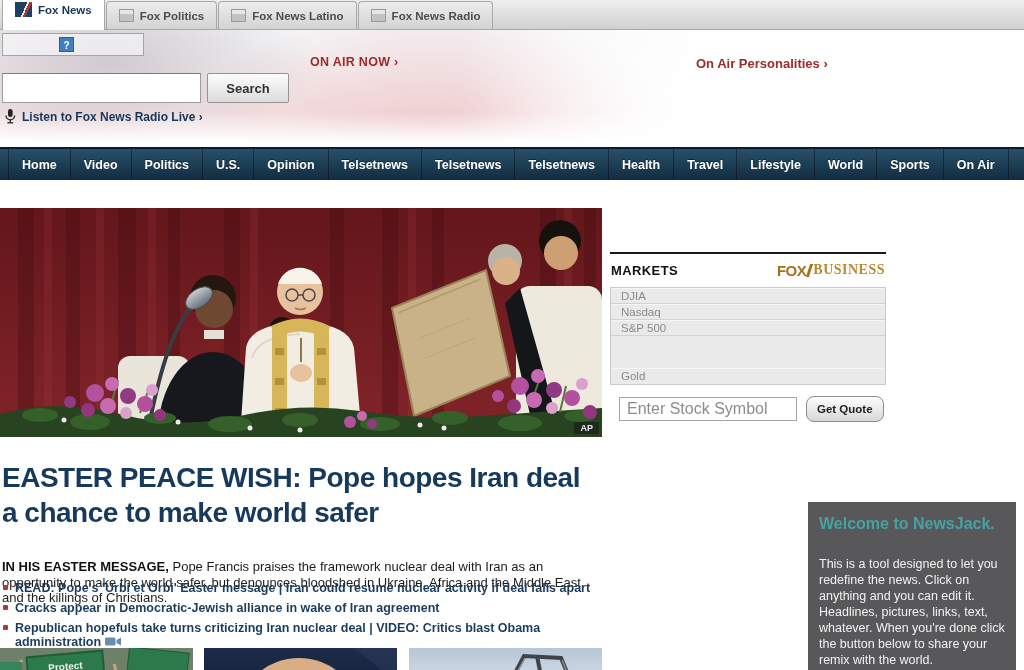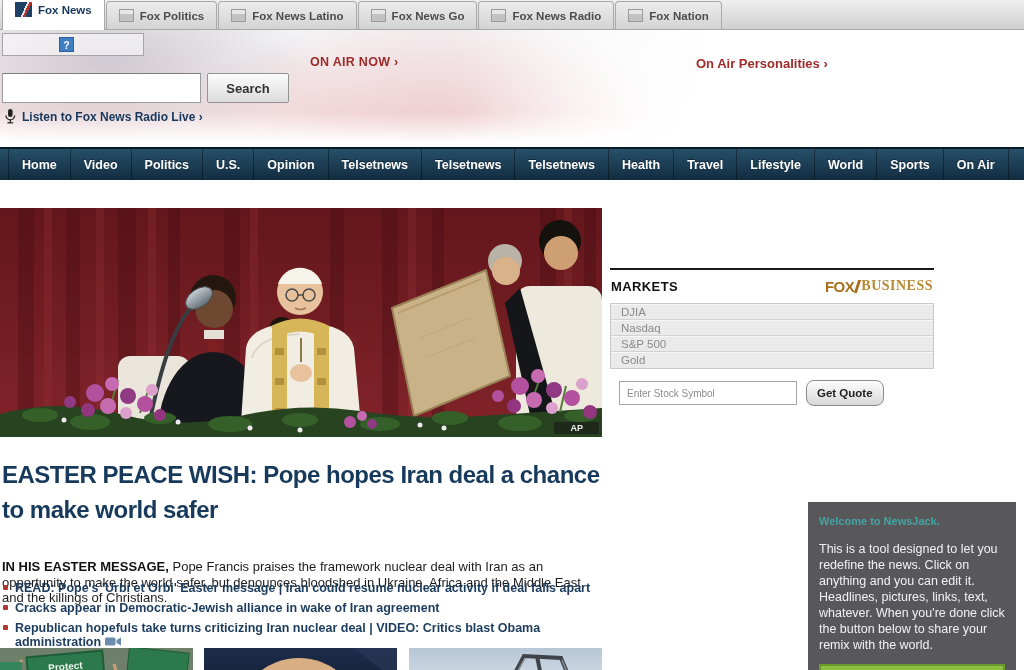--- a/index.html
+++ b/index.html
@@ -54,60 +54,60 @@
     display:flex;align-items:stretch;padding-left:8px;}
   .nav-item{display:flex;align-items:center;padding:0 13px;color:#fff;
     font-size:12.5px;font-weight:bold;cursor:pointer;border-right:1px solid rgba(0,0,0,.38);
     text-shadow:0 -1px 0 rgba(0,0,0,.4);}
   .nav-item:first-child{border-left:1px solid rgba(0,0,0,.38);}
 
   
   .hero{position:absolute;left:0;top:208px;width:602px;height:229px;cursor:pointer;}
   .hero svg{display:block;}
   .ap-credit{position:absolute;right:3px;bottom:3px;background:rgba(25,25,25,.6);
-    color:#eee;font-size:9px;font-weight:bold;padding:1px 16px;}
+    color:#eee;font-size:9px;font-weight:bold;padding:1px 6px;}
   .headline{position:absolute;left:2px;top:441px;width:600px;color:#16395c;
-    font-size:24px;line-height:35px;font-weight:bold;letter-spacing:-.5px;cursor:pointer;}
+    font-size:28px;line-height:35px;font-weight:bold;letter-spacing:-.5px;cursor:pointer;}
   .dek{position:absolute;left:2px;top:546px;width:599px;font-size:13px;line-height:15.5px;color:#1c1c1c;}
   .dek b{color:#111;}
   .bullets{position:absolute;left:2px;top:581px;width:599px;margin:0;padding:0;list-style:none;}
   .bullets li{position:relative;padding-left:13px;margin-bottom:6px;font-size:12.5px;
     font-weight:bold;color:#1c3c5e;cursor:pointer;line-height:14px;}
   .bullets li::before{content:"";position:absolute;left:1px;top:4px;width:5px;height:5px;
     background:#b03931;border-radius:1px;}
   .cam-icon{display:inline-block;vertical-align:-1px;margin-left:4px;}
 
   .thumb{position:absolute;top:648px;height:60px;overflow:hidden;cursor:pointer;}
   .thumb svg{display:block;}
 
   
-  .markets{position:absolute;left:610px;top:268px;width:324px;}
+  .markets{position:absolute;left:610px;top:252px;width:276px;}
   .markets-rule{height:2px;background:#1a1a1a;margin-bottom:7px;}
   .markets-head{display:flex;justify-content:space-between;align-items:center;height:18px;padding:0 1px;}
   .markets-title{font-size:13px;font-weight:bold;color:#111;letter-spacing:.4px;}
   .fb-logo{display:flex;align-items:center;cursor:pointer;}
   .fb-fox{font-size:15px;font-weight:900;color:#a8701c;letter-spacing:-.5px;}
   .fb-slash{width:3px;height:13px;background:#a8701c;transform:skewX(-18deg);margin:0 2px;}
   .fb-business{font-size:14px;font-weight:bold;color:#b98a33;letter-spacing:.5px;font-family:Liberation Serif, serif;}
   .mtable{margin-top:8px;border:1px solid #c9c9c9;background:#eaeaea;}
   .mrow{height:16px;line-height:16px;padding-left:10px;font-size:11.5px;color:#8a8a8a;
     border-bottom:1px solid #d2d2d2;box-shadow:inset 0 1px 0 #f6f6f6;cursor:pointer;}
-  .mrow:last-child{border-bottom:none;}
+  .mrow:last-child{border-bottom:none;margin-top:32px;}
   .quote-row{margin-top:11px;display:flex;align-items:center;}
   .stock-input{width:178px;height:24px;border:1px solid #a5a5a5;padding:0 7px;
-    font-size:10px;color:#555;margin-left:9px;}
+    font-size:16px;color:#555;margin-left:9px;}
   .stock-input::placeholder{color:#8c8c8c;}
   .get-quote{margin-left:9px;height:26px;padding:0 10px;border:1px solid #8b8b8b;
     border-radius:8px;background:linear-gradient(#fdfdfd,#d8d8d8);
     font-size:11.5px;font-weight:bold;color:#222;cursor:pointer;}
 
   
   .newsjack{position:absolute;left:808px;top:502px;width:208px;height:200px;
     background:#58585a;padding:13px 11px 12px 11px;}
-  .nj-title{color:#45a3a3;font-size:11px;font-weight:bold;margin-bottom:14px;}
+  .nj-title{color:#45a3a3;font-size:16px;font-weight:bold;margin-bottom:23px;}
   .nj-body{color:#f2f2f2;font-size:12.5px;line-height:16px;}
   .nj-btn{display:block;width:100%;margin-top:11px;height:43px;background:#8cbf3f;
     border:2px solid #679a28;color:#f4f9e4;cursor:pointer;
     font-family:"Liberation Serif","DejaVu Serif",serif;font-size:25px;line-height:39px;
     text-align:center;}
 </style>
 </head>
 <body>
 
 <div class="tabstrip">
@@ -118,29 +118,21 @@
   <div class="tab">
     <span class="tab-icon"></span>
     <span class="tab-label">Fox Politics</span>
   </div>
   <div class="tab">
     <span class="tab-icon"></span>
     <span class="tab-label">Fox News Latino</span>
   </div>
   <div class="tab">
     <span class="tab-icon"></span>
-    <span class="tab-label">Fox News Go</span>
-  </div>
-  <div class="tab">
-    <span class="tab-icon"></span>
     <span class="tab-label">Fox News Radio</span>
-  </div>
-  <div class="tab">
-    <span class="tab-icon"></span>
-    <span class="tab-label">Fox Nation</span>
   </div>
 </div>
 
 <div class="header">
   <div class="logo-box">
     <span class="broken-img">?</span>
   </div>
   <span class="onair-now">ON AIR NOW ›</span>
   <span class="onair-pers">On Air Personalities ›</span>
   <input class="search-input" type="text" style="">

